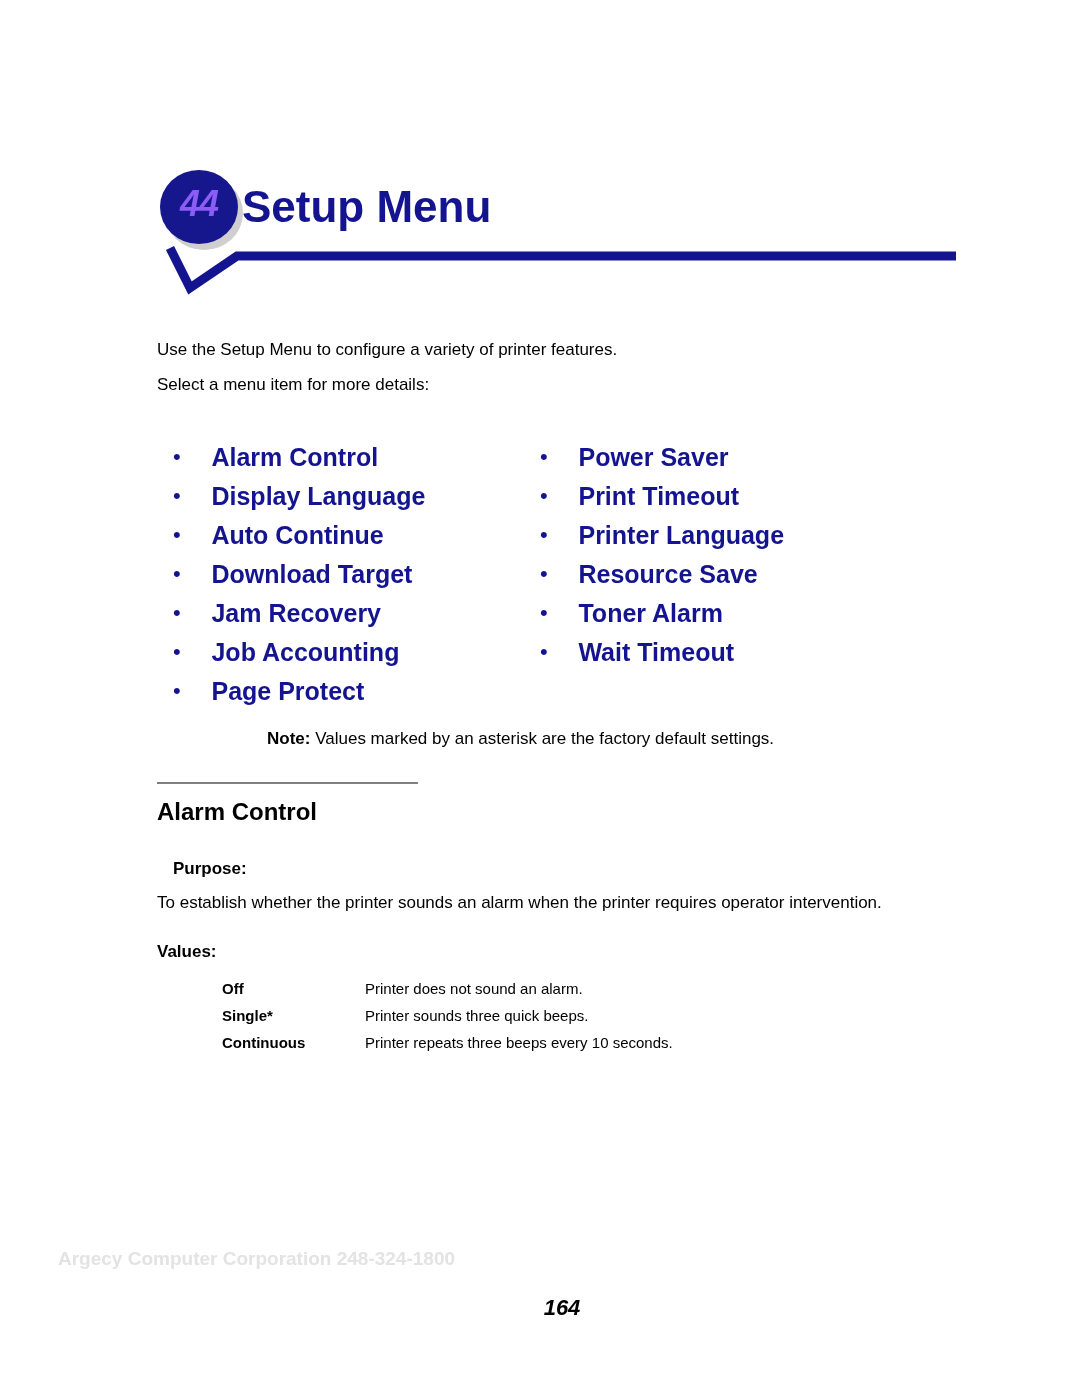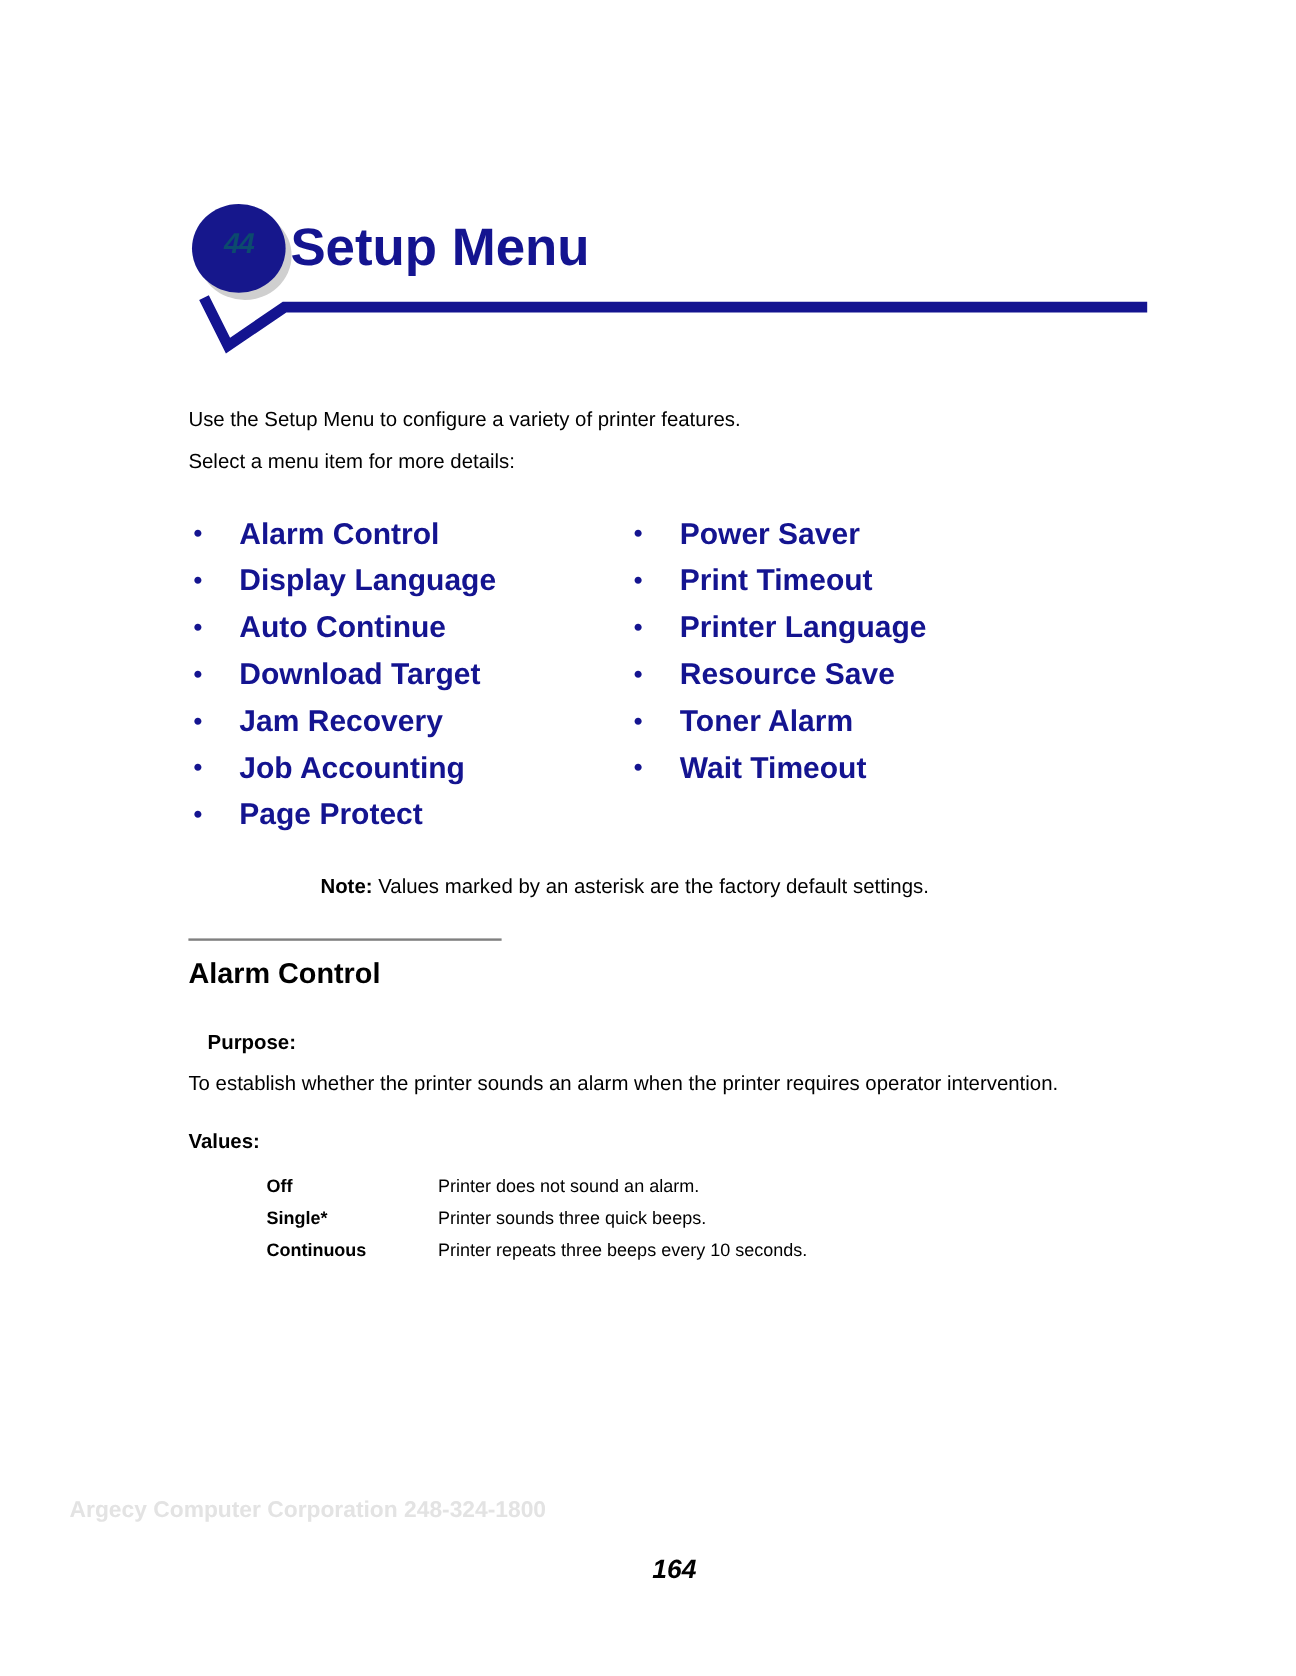--- a/index.html
+++ b/index.html
@@ -58,22 +58,22 @@
     border-radius: 50%;
   }
   #chapter-badge .num {
     position: absolute;
     left: 0;
     top: 0;
     width: 78px;
     height: 74px;
     line-height: 68px;
     text-align: center;
-    color: #0c4a6e;
-    font-size: 24px;
+    color: #8b5cf6;
+    font-size: 36px;
     font-weight: bold;
     font-style: italic;
     letter-spacing: -1px;
     font-family: "Liberation Sans", sans-serif;
   }
   #header-title {
     position: absolute;
     left: 112px;
     top: 22px;
     font-size: 44px;
@@ -104,21 +104,21 @@
     color: #000000;
     white-space: nowrap;
   }
   #intro-1 { top: 340px; text-align: right; }
   #intro-2 { top: 375px; }
 
   
   .link-col {
     position: absolute;
     list-style: none;
-    margin: 0;
+    margin: 12px;
     padding: 0;
   }
   #links-left { left: 157px; top: 428px; }
   #links-right { left: 524px; top: 428px; }
   .link-item {
     display: block;
     height: 39px;
     line-height: 34px;
     white-space: nowrap;
   }

